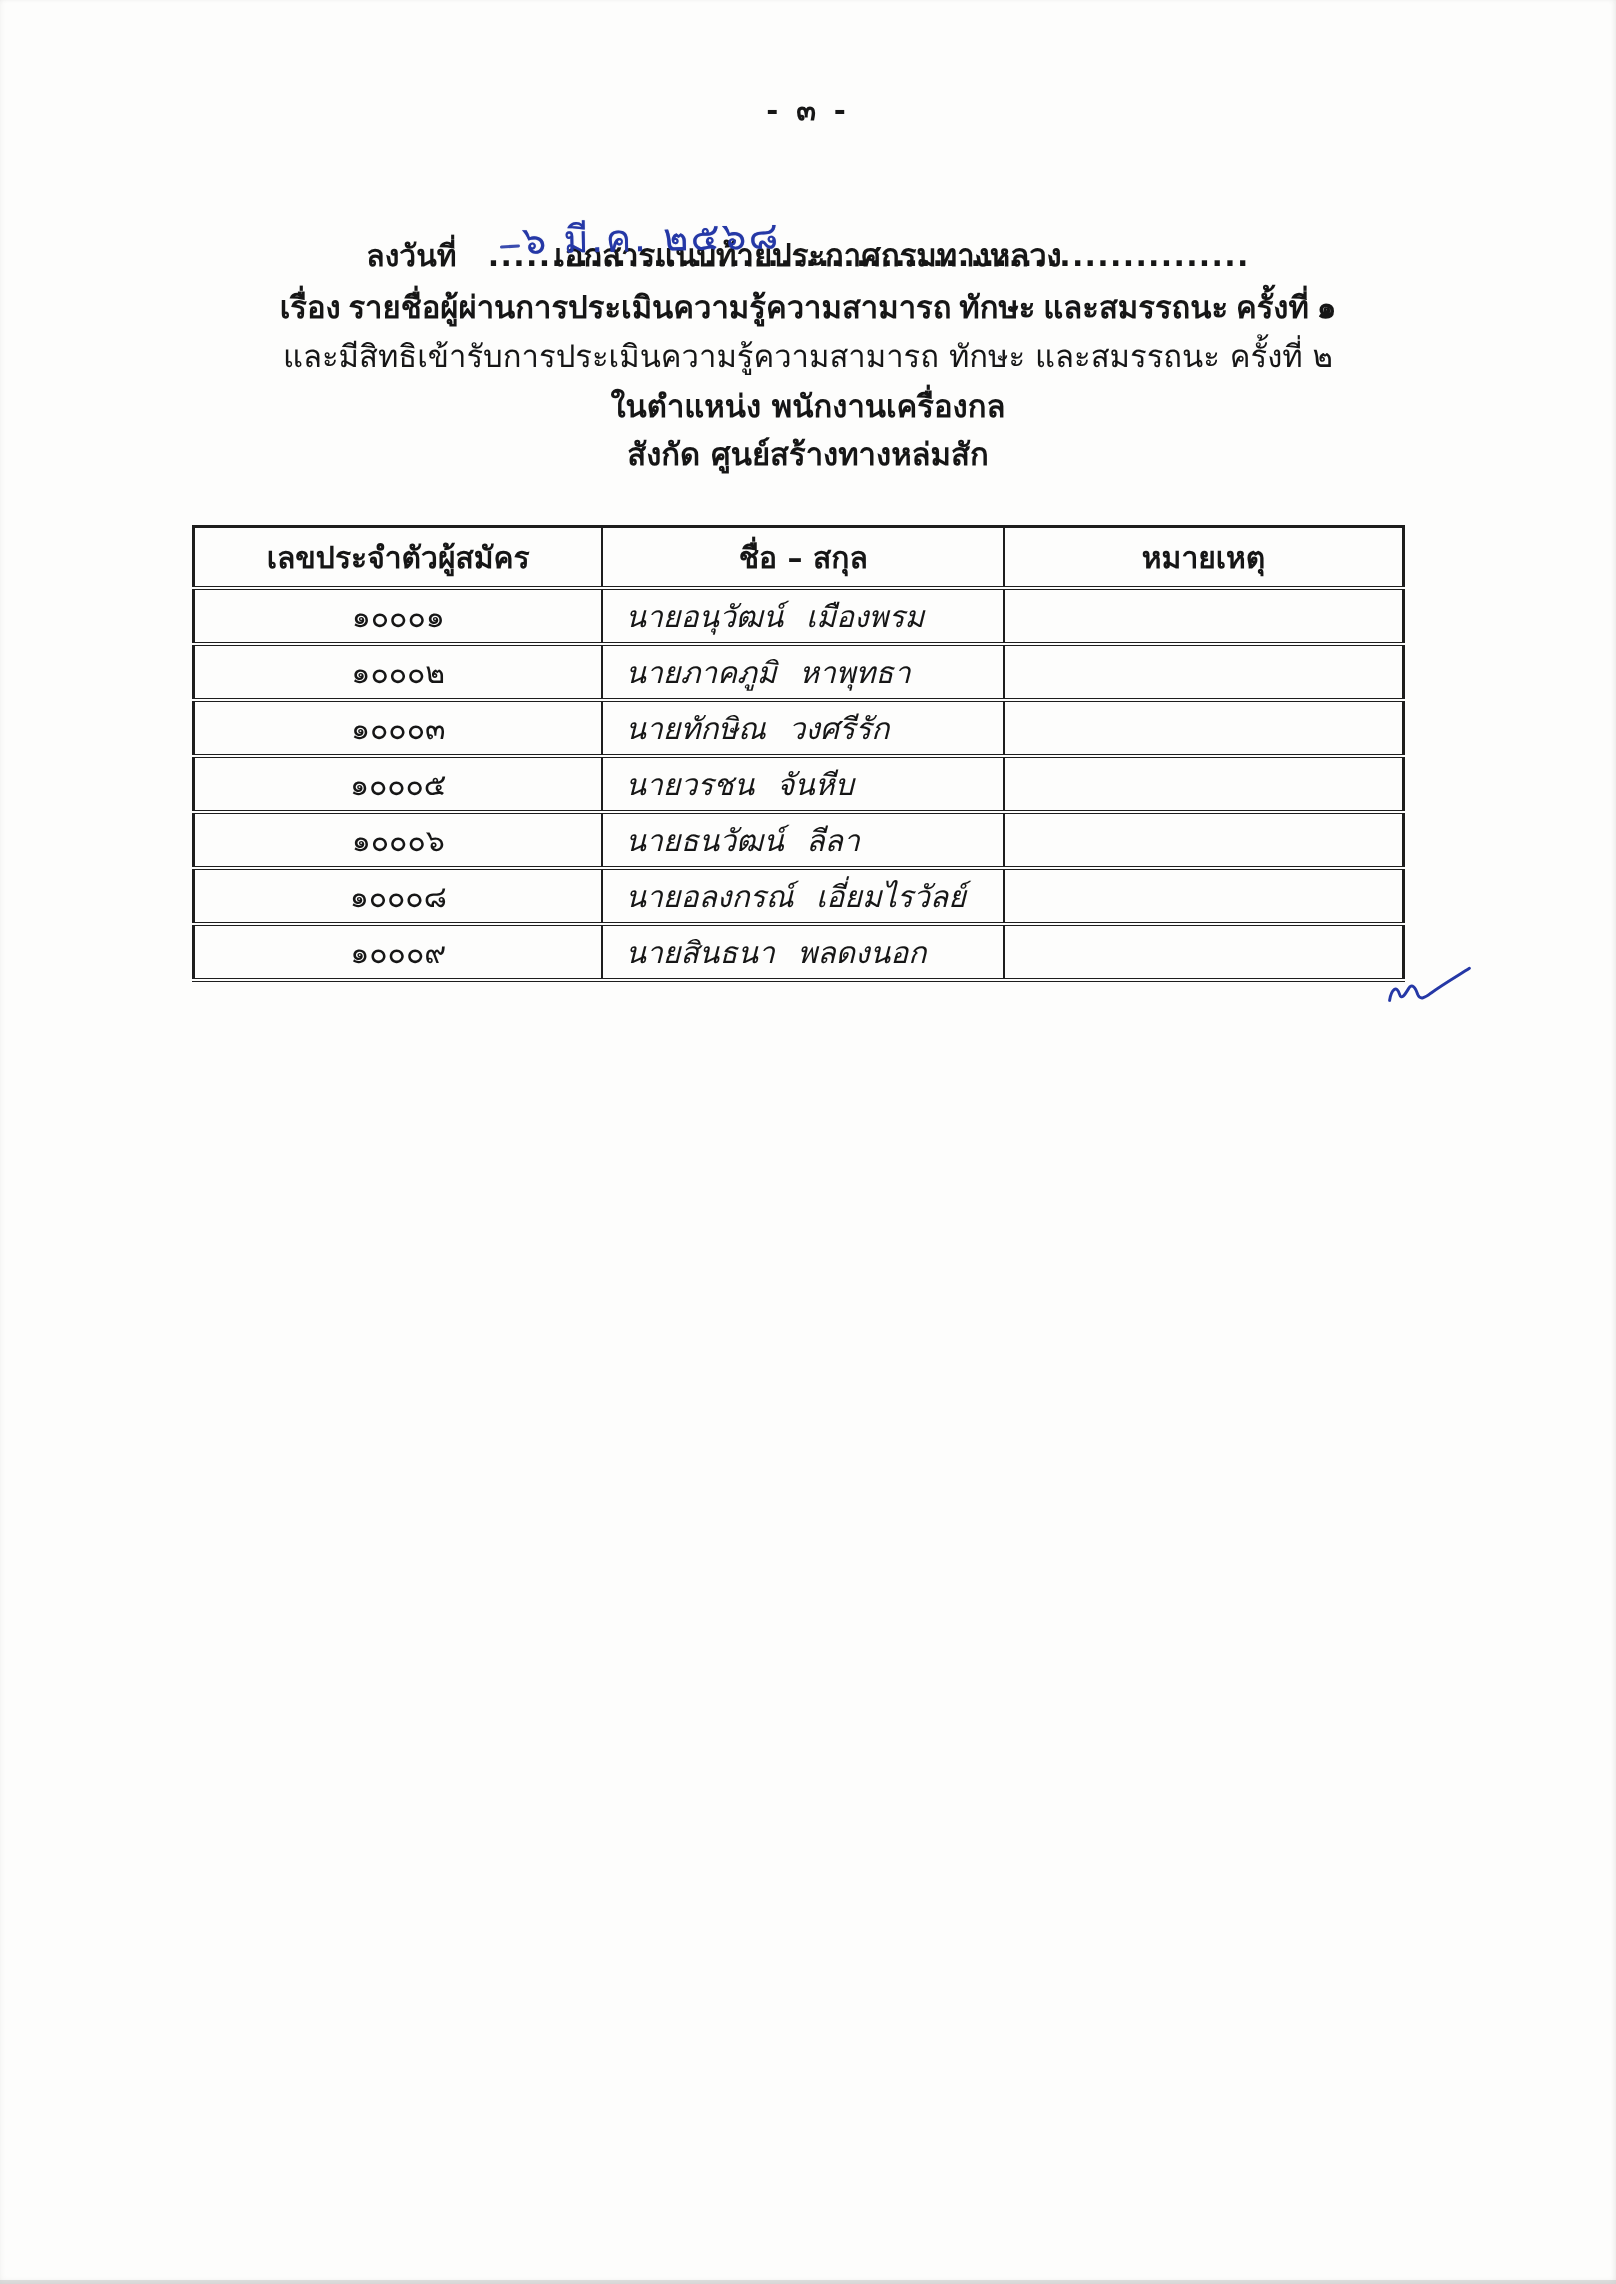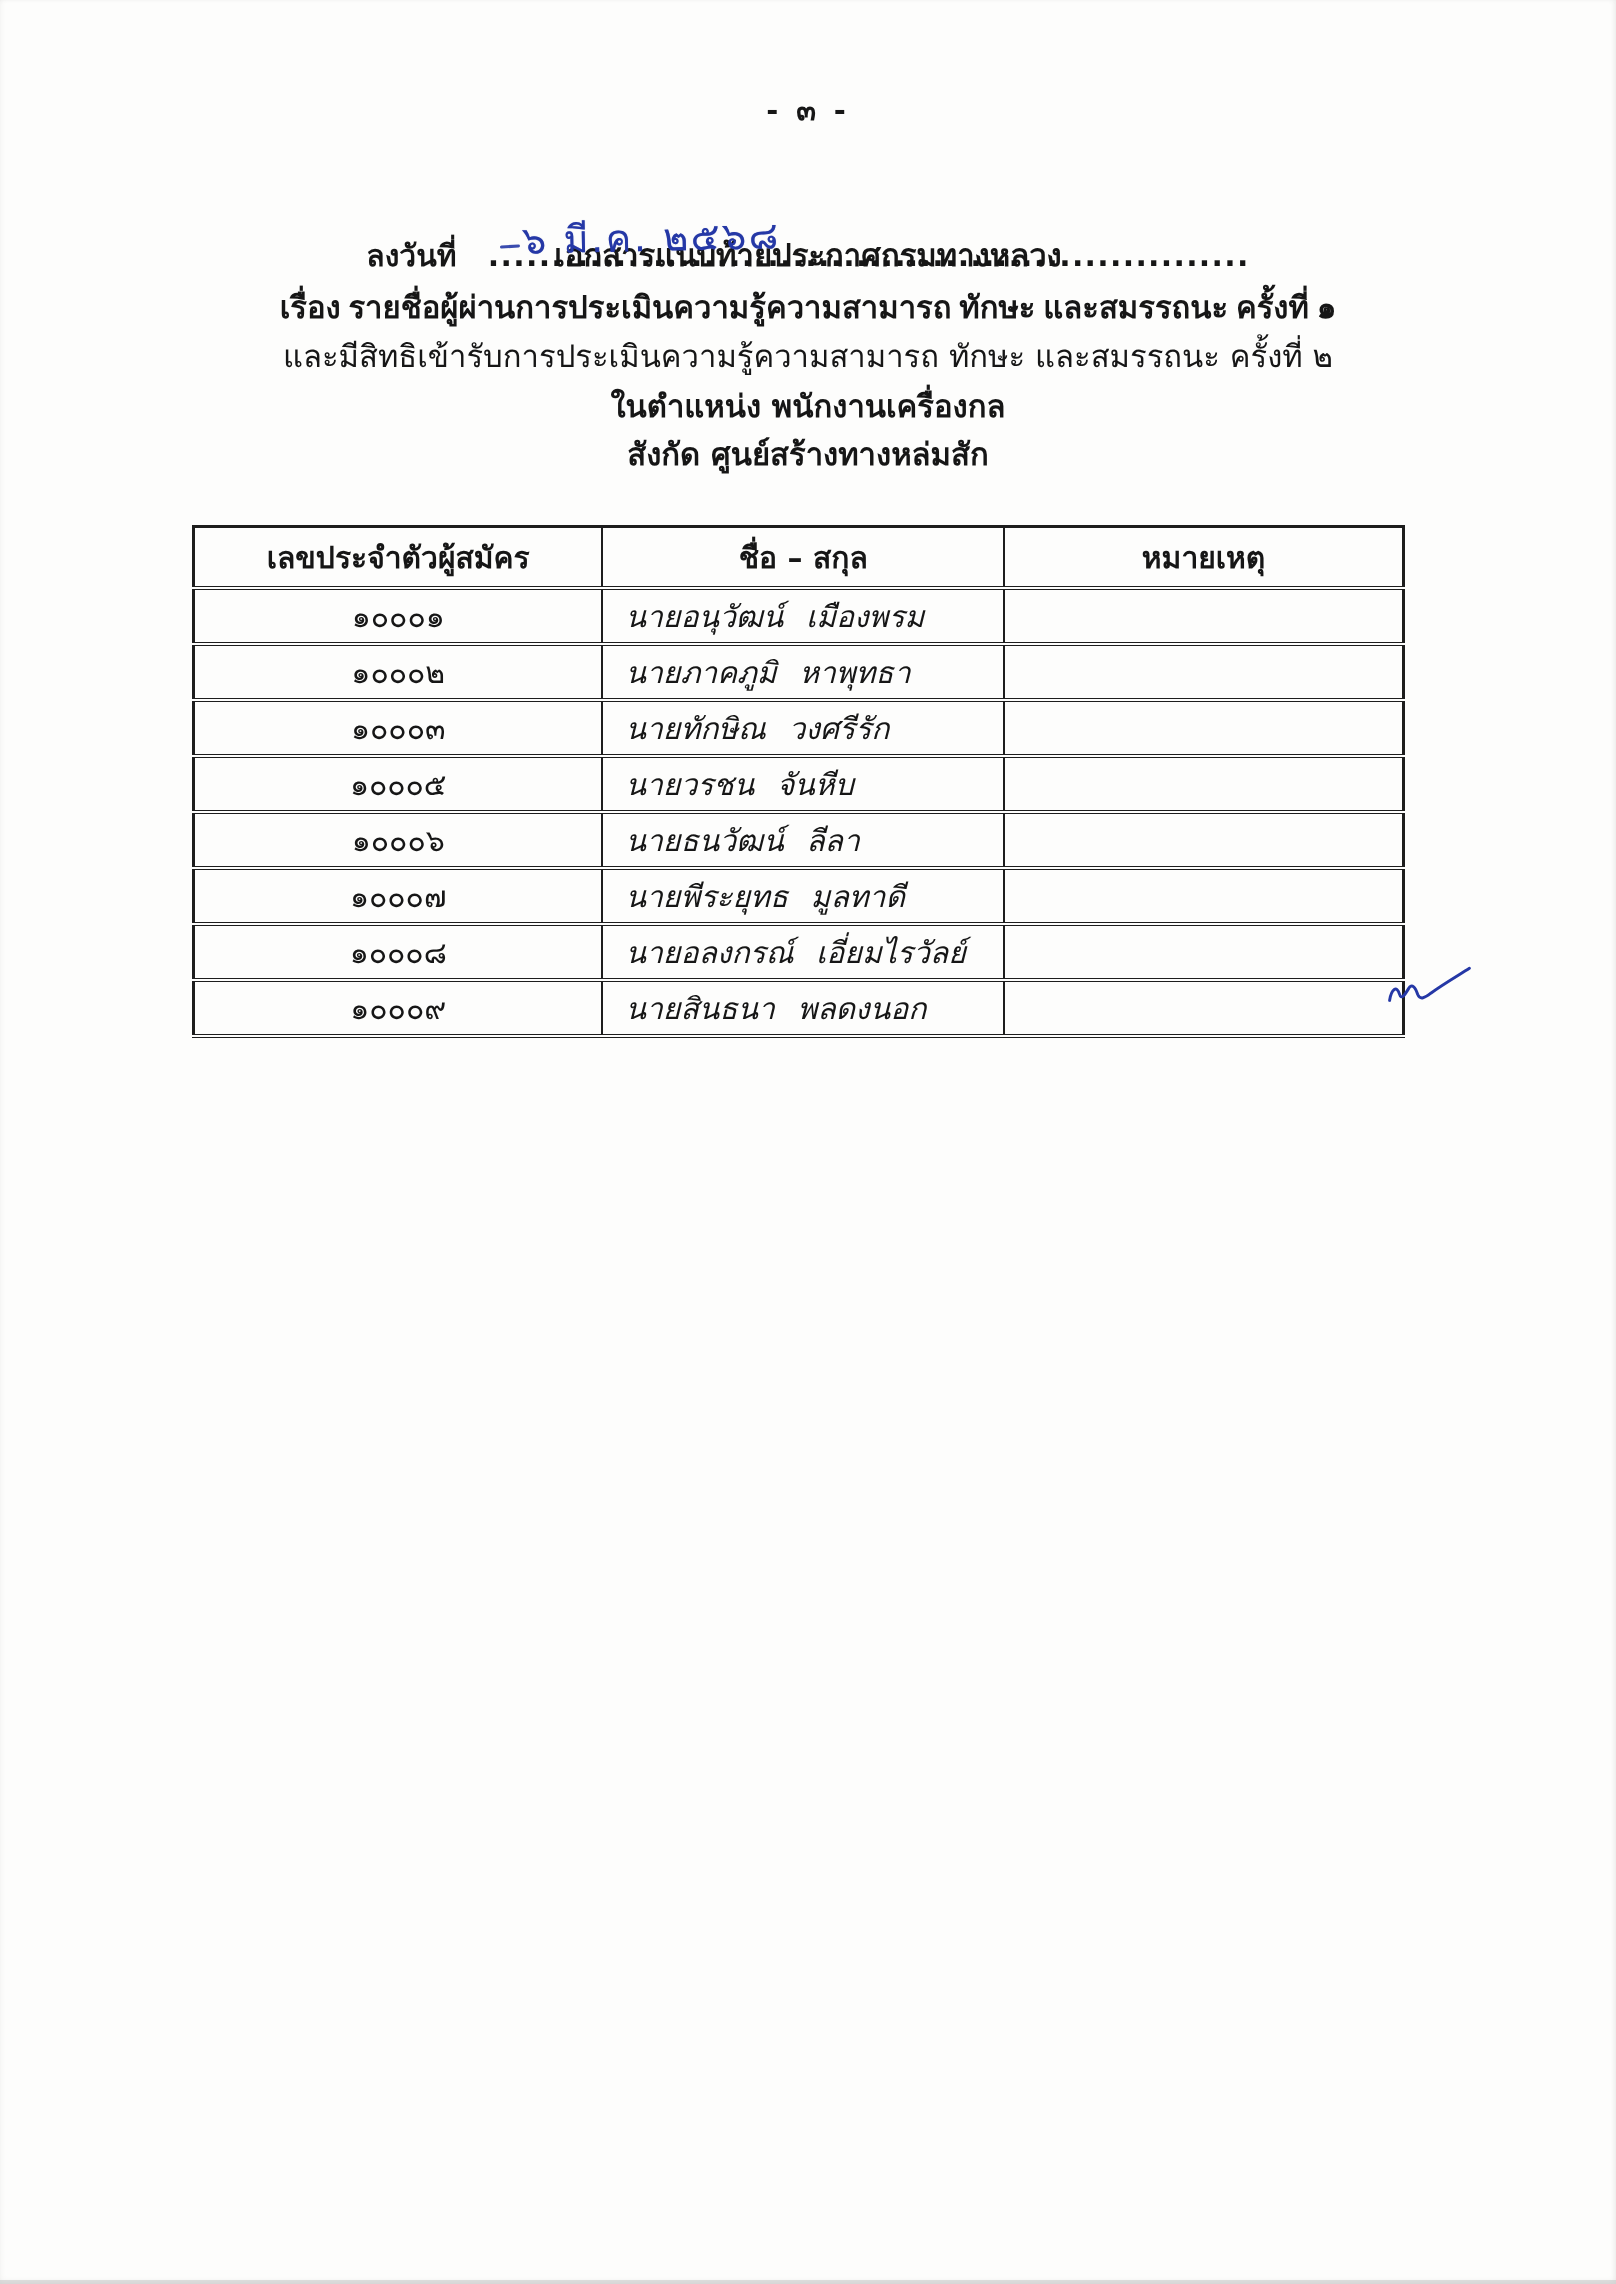--- a/index.html
+++ b/index.html
@@ -184,25 +184,20 @@
             <td class="cell-id">๑๐๐๐๕</td>
             <td class="cell-name">นายวรชน จันหีบ</td>
             <td class="cell-remark"></td>
           </tr>
           <tr>
             <td class="cell-id">๑๐๐๐๖</td>
             <td class="cell-name">นายธนวัฒน์ ลีลา</td>
             <td class="cell-remark"></td>
           </tr>
           <tr>
-            <td class="cell-id">๑๐๐๐๗</td>
-            <td class="cell-name">นายพีระยุทธ มูลทาดี</td>
-            <td class="cell-remark"></td>
-          </tr>
-          <tr>
             <td class="cell-id">๑๐๐๐๘</td>
             <td class="cell-name">นายอลงกรณ์ เอี่ยมไรวัลย์</td>
             <td class="cell-remark"></td>
           </tr>
           <tr>
             <td class="cell-id">๑๐๐๐๙</td>
             <td class="cell-name">นายสินธนา พลดงนอก</td>
             <td class="cell-remark"></td>
           </tr>
         </tbody>

